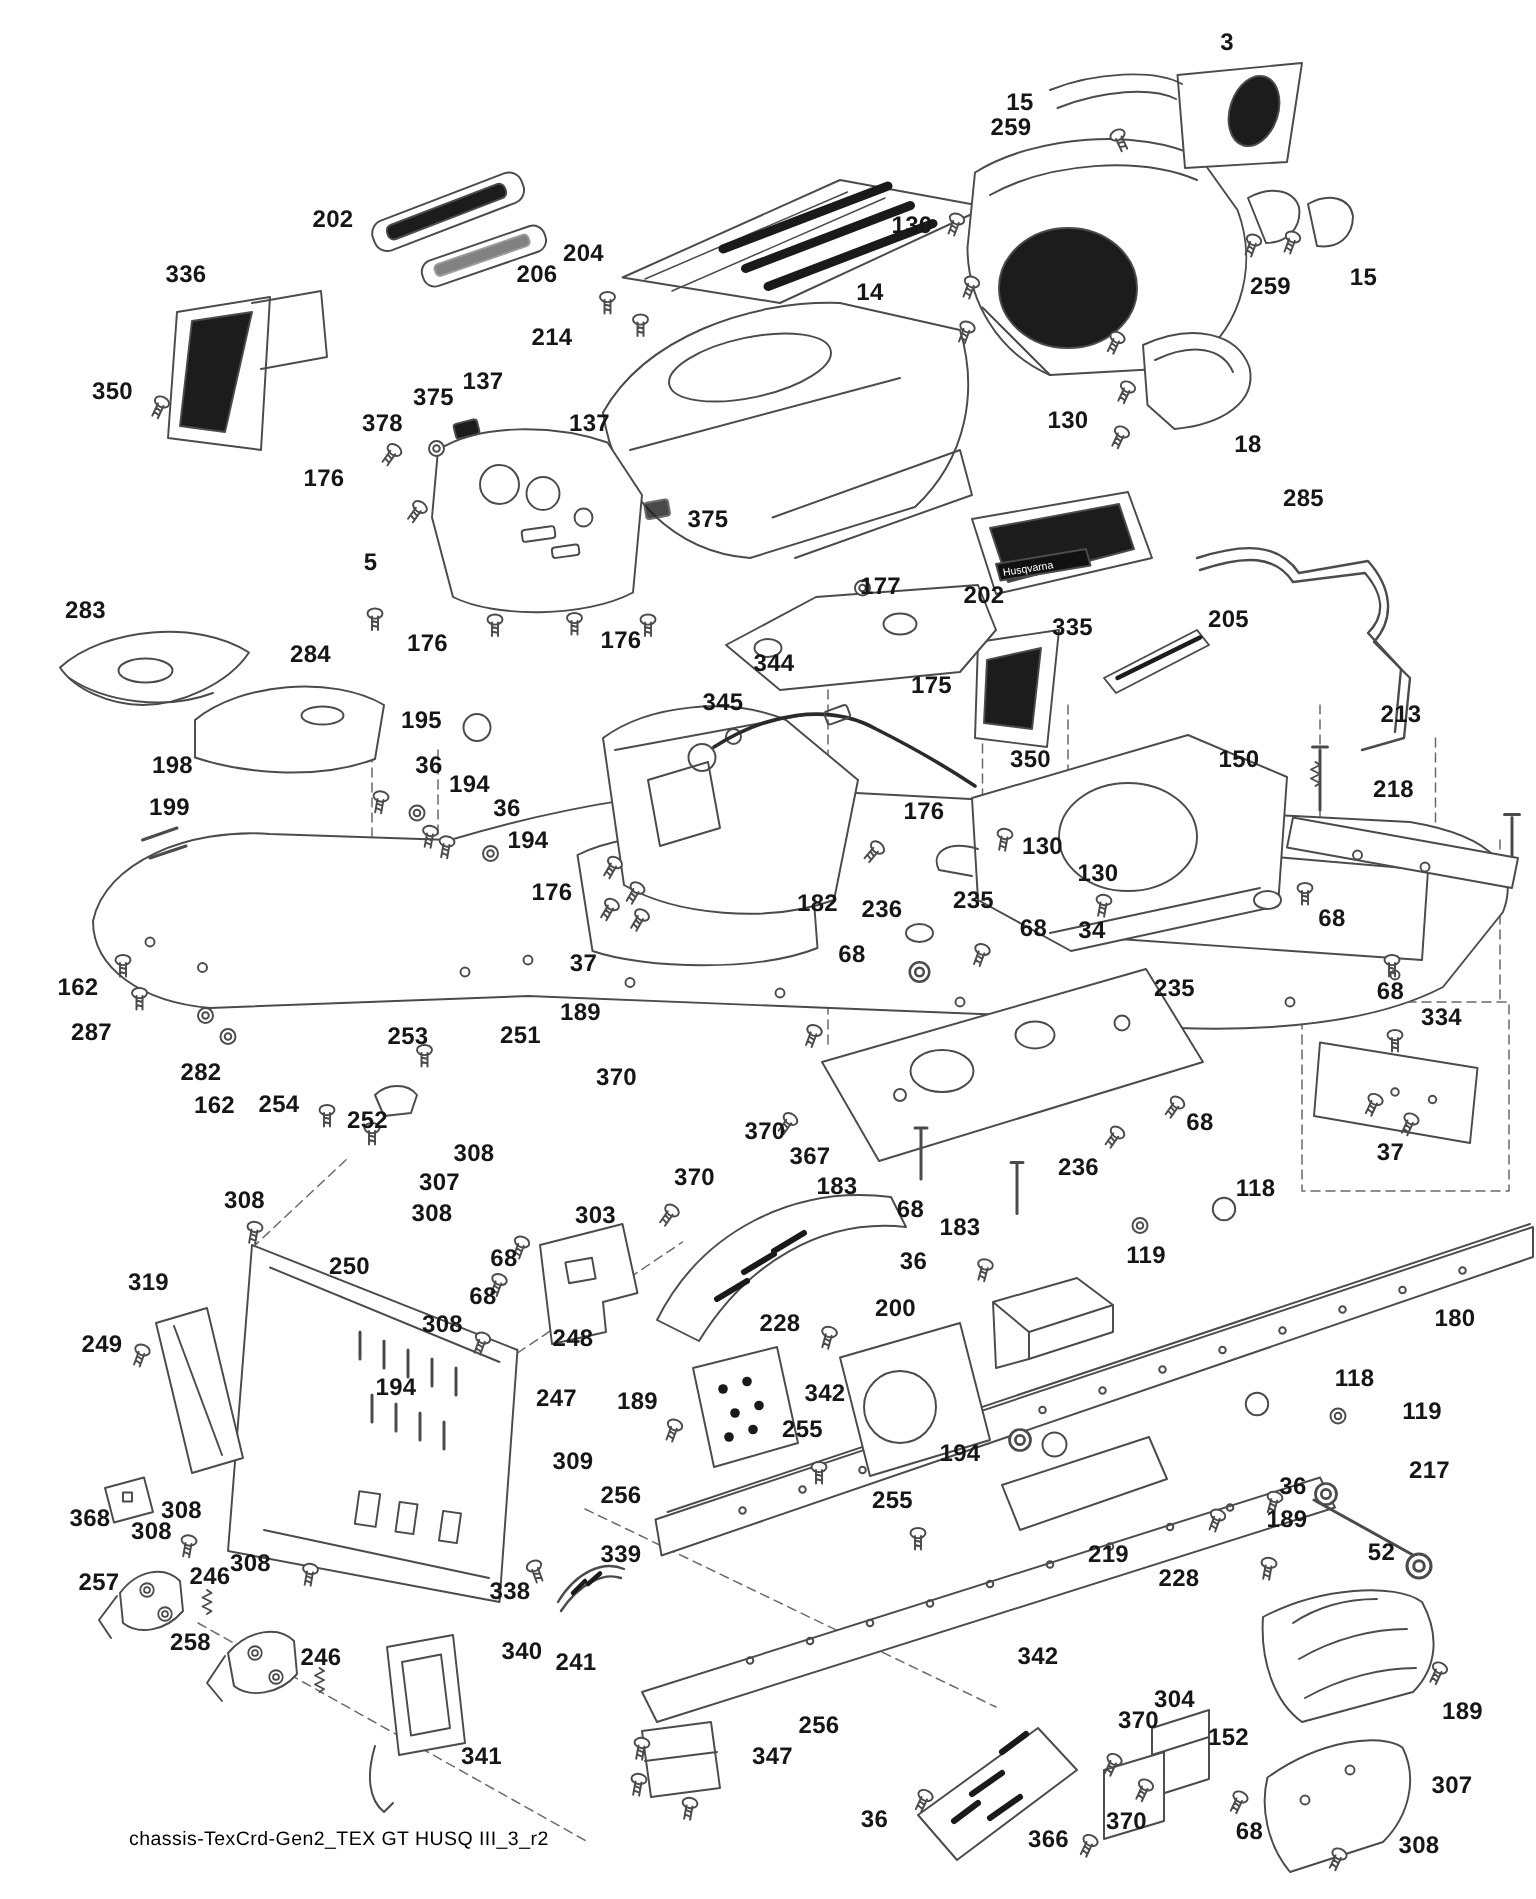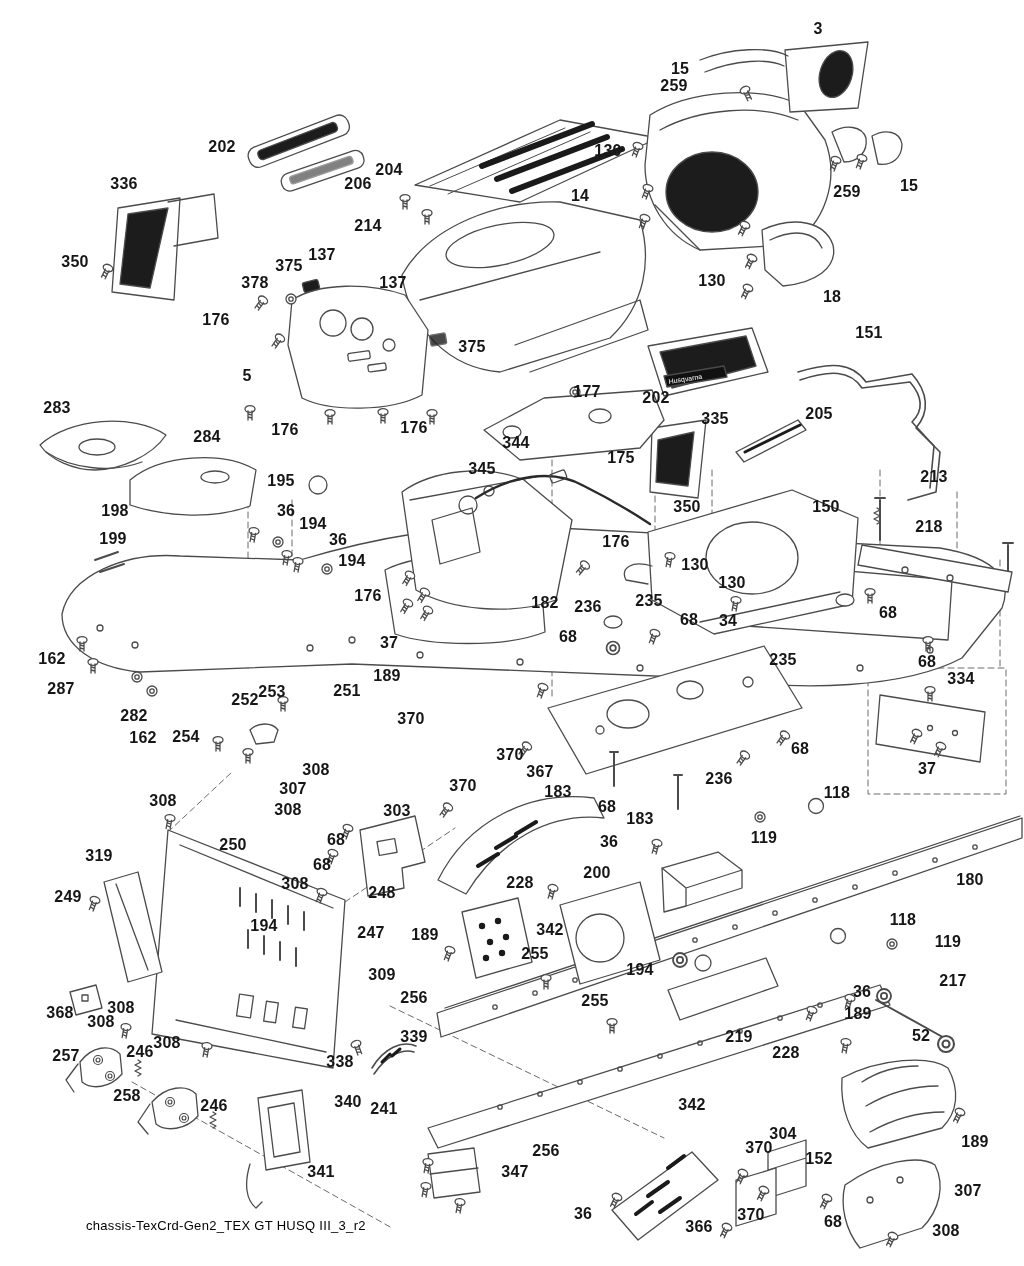--- a/index.html
+++ b/index.html
@@ -424,21 +424,21 @@
       <div class="callout" style="left: 255px; top: 283px;">378</div>
       <div class="callout" style="left: 216px; top: 320px;">176</div>
       <div class="callout" style="left: 393px; top: 283px;">137</div>
       <div class="callout" style="left: 247px; top: 376px;">5</div>
       <div class="callout" style="left: 472px; top: 347px;">375</div>
       <div class="callout" style="left: 285px; top: 430px;">176</div>
       <div class="callout" style="left: 414px; top: 428px;">176</div>
       <div class="callout" style="left: 587px; top: 392px;">177</div>
       <div class="callout" style="left: 656px; top: 398px;">202</div>
       <div class="callout" style="left: 621px; top: 458px;">175</div>
-      <div class="callout" style="left: 869px; top: 333px;">151</div>
+      <div class="callout" style="left: 869px; top: 333px;">285</div>
       <div class="callout" style="left: 715px; top: 419px;">335</div>
       <div class="callout" style="left: 819px; top: 414px;">205</div>
       <div class="callout" style="left: 516px; top: 443px;">344</div>
       <div class="callout" style="left: 482px; top: 469px;">345</div>
       <div class="callout" style="left: 57px; top: 408px;">283</div>
       <div class="callout" style="left: 207px; top: 437px;">284</div>
       <div class="callout" style="left: 281px; top: 481px;">195</div>
       <div class="callout" style="left: 115px; top: 511px;">198</div>
       <div class="callout" style="left: 113px; top: 539px;">199</div>
       <div class="callout" style="left: 286px; top: 511px;">36</div>
@@ -446,21 +446,21 @@
       <div class="callout" style="left: 338px; top: 540px;">36</div>
       <div class="callout" style="left: 352px; top: 561px;">194</div>
       <div class="callout" style="left: 368px; top: 596px;">176</div>
       <div class="callout" style="left: 389px; top: 643px;">37</div>
       <div class="callout" style="left: 52px; top: 659px;">162</div>
       <div class="callout" style="left: 61px; top: 689px;">287</div>
       <div class="callout" style="left: 134px; top: 716px;">282</div>
       <div class="callout" style="left: 143px; top: 738px;">162</div>
       <div class="callout" style="left: 186px; top: 737px;">254</div>
       <div class="callout" style="left: 272px; top: 692px;">253</div>
-      <div class="callout" style="left: 245px; top: 700px;">252</div>
+      <div class="callout" style="left: 245px; top: 748px;">252</div>
       <div class="callout" style="left: 347px; top: 691px;">251</div>
       <div class="callout" style="left: 616px; top: 542px;">176</div>
       <div class="callout" style="left: 545px; top: 603px;">182</div>
       <div class="callout" style="left: 588px; top: 607px;">236</div>
       <div class="callout" style="left: 649px; top: 601px;">235</div>
       <div class="callout" style="left: 568px; top: 637px;">68</div>
       <div class="callout" style="left: 689px; top: 620px;">68</div>
       <div class="callout" style="left: 728px; top: 621px;">34</div>
       <div class="callout" style="left: 783px; top: 660px;">235</div>
       <div class="callout" style="left: 687px; top: 507px;">350</div>

